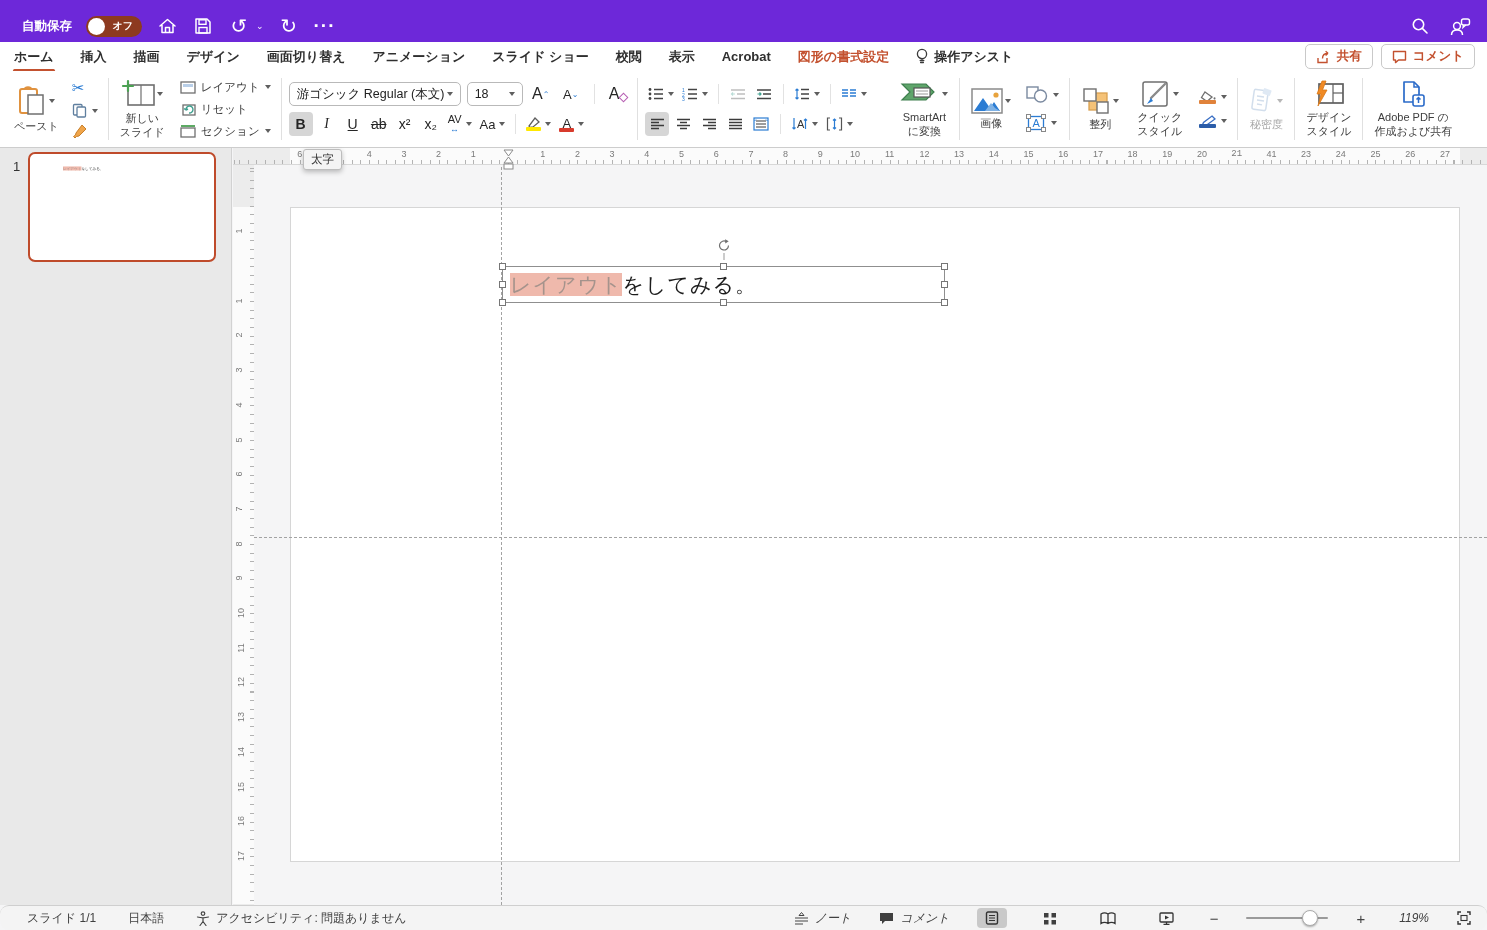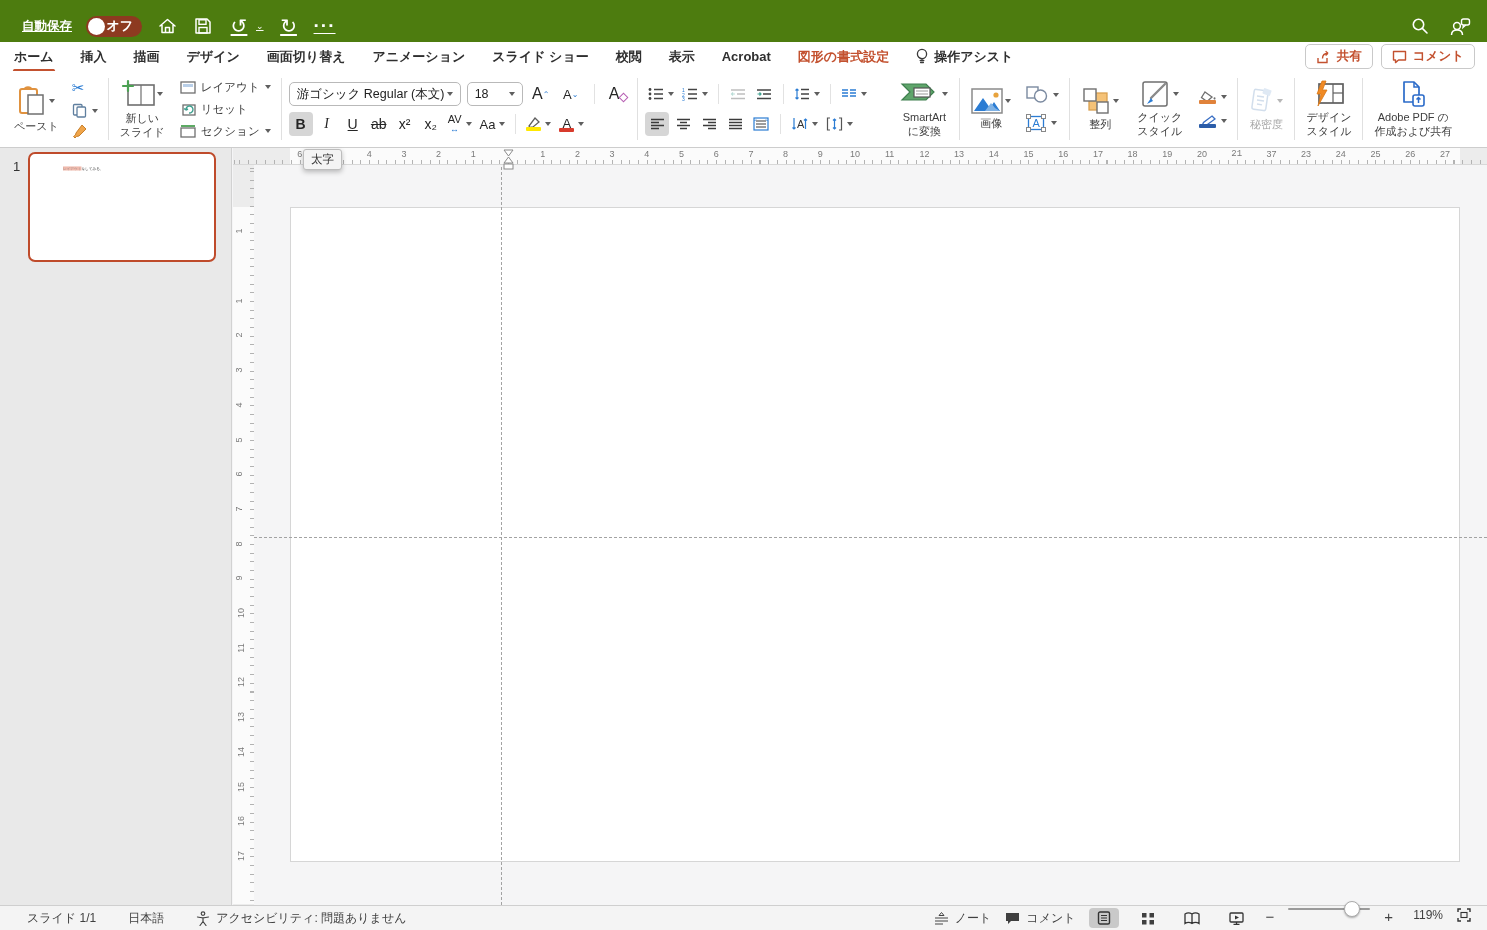--- a/index.html
+++ b/index.html
@@ -3,26 +3,26 @@
 <meta charset="utf-8">
 <style>
   * { margin:0; padding:0; box-sizing:border-box; }
   html,body { background:#dcdcdc; }
   #app {
     position:relative; width:1487px; height:930px; overflow:hidden;
     font-family:"Liberation Sans", sans-serif; color:#333;
     background:#f5f5f6; user-select:none;
   }
   
-  .titlebar{position:absolute;top:0;left:0;right:0;height:52px;background:#4d7c0f;display:flex;align-items:center;color:#fff;text-decoration:underline;}
+  .titlebar{position:absolute;top:0;left:0;right:0;height:52px;background:#6d28d9;display:flex;align-items:center;color:#fff;}
   .tb-left{display:flex;align-items:center;gap:14px;padding-left:22px;}
   .tb-autosave{font-size:12.5px;font-weight:700;}
   .toggle{width:56px;height:21px;border-radius:11px;background:#8d3a20;position:relative;display:flex;align-items:center;cursor:default;}
   .toggle .knob{position:absolute;left:2px;top:2px;width:17px;height:17px;border-radius:50%;background:#fff;}
-  .toggle .state{position:absolute;right:9px;font-size:13px;font-weight:700;color:#fff;}
+  .toggle .state{position:absolute;right:9px;font-size:10px;font-weight:700;color:#fff;}
   .tb-ic{width:22px;height:22px;display:flex;align-items:center;justify-content:center;}
   .tb-ic svg{display:block;}
   .tb-chev{font-size:9px;margin-left:-8px;opacity:.95;}
   .tb-title{position:absolute;left:0;right:0;text-align:center;font-size:13.5px;font-weight:700;color:#fff;pointer-events:none;}
   .tb-right{position:absolute;right:16px;display:flex;align-items:center;gap:18px;}
   .glyph-ic{font-size:19px;line-height:1;}
   
   .tabbar{position:absolute;top:42px;left:0;right:0;height:29px;background:#fff;display:flex;align-items:center;padding:0 13px;}
   .tab{font-size:13px;font-weight:700;color:#2f2f2f;margin-right:25px;position:relative;padding:5px 1px;cursor:default;white-space:nowrap;}
   .tab.active::after{content:"";position:absolute;left:0;right:0;bottom:-1px;height:3px;border-radius:2px;background:#c3512f;}
@@ -69,24 +69,24 @@
   .guide-h{position:absolute;top:372px;left:0;right:0;height:0;border-top:1px dashed #a3a3a3;}
   
   .txbox{position:absolute;left:248px;top:101px;width:443px;height:37px;border:1px solid #8f8f8f;background:transparent;}
   .txbox .content{position:absolute;left:7px;top:4px;font-size:21px;letter-spacing:1px;color:#1c1c1c;white-space:nowrap;}
   .txbox .hl{background:#efb9ac;color:#a5938c;}
   .handle{position:absolute;width:7px;height:7px;background:#fff;border:1px solid #767676;}
   .rot-wrap{position:absolute;left:50%;top:-29px;transform:translateX(-50%);display:flex;flex-direction:column;align-items:center;}
   .rot-stem{width:1px;height:7px;background:#9a9a9a;}
   .tooltip{position:absolute;left:303px;top:149px;background:#f4f4f4;border:1px solid #bdbdbd;border-radius:3px;box-shadow:0 2px 5px rgba(0,0,0,.25);font-size:11.5px;color:#333;padding:2px 7px;z-index:30;}
   
-  .statusbar{position:absolute;left:0;right:0;bottom:0;height:25px;background:#f4f4f4;border-top:1px solid #cfcfcf;display:flex;align-items:center;font-size:12px;color:#404040;}
+  .statusbar{position:absolute;left:0;right:0;bottom:0;height:25px;background:#f4f4f4;border-top:1px solid #cfcfcf;display:flex;align-items:center;font-size:12px;color:#404040;border-radius:9px;}
   .sb-left{display:flex;align-items:center;gap:32px;padding-left:27px;}
   .sb-item{display:flex;align-items:center;gap:6px;cursor:default;white-space:nowrap;}
-  .sb-right{position:absolute;right:16px;display:flex;gap:14px;}
+  .sb-right{position:absolute;right:16px;display:flex;align-items:center;gap:28px;font-style:italic;}
   .viewbtn{width:30px;height:20px;display:flex;align-items:center;justify-content:center;border-radius:4px;cursor:default;}
   .viewbtn.active{background:#c9c9c9;}
   .zoom-track{width:82px;height:2px;background:#9a9a9a;border-radius:1px;position:relative;cursor:default;}
   .zoom-knob{position:absolute;left:56px;top:-7px;width:16px;height:16px;border-radius:50%;background:#fff;border:1px solid #ababab;box-shadow:0 1px 2px rgba(0,0,0,.3);}
   .zoom-sign{font-size:15px;color:#444;font-weight:400;}
   svg{display:block;flex:none;}
 </style>
 </head>
 <body>
 
@@ -597,21 +597,21 @@
           <span class="hr-num" style="left: 691.4px;">12</span>
           <span class="hr-num" style="left: 726.1px;">13</span>
           <span class="hr-num" style="left: 760.8px;">14</span>
           <span class="hr-num" style="left: 795.5px;">15</span>
           <span class="hr-num" style="left: 830.2px;">16</span>
           <span class="hr-num" style="left: 864.9px;">17</span>
           <span class="hr-num" style="left: 899.6px;">18</span>
           <span class="hr-num" style="left: 934.3px;">19</span>
           <span class="hr-num" style="left: 969px;">20</span>
           <span class="hr-num" style="left: 1003.7px; font-family: Liberation Mono, monospace;">21</span>
-          <span class="hr-num" style="left: 1038.4px;">37</span>
+          <span class="hr-num" style="left: 1038.4px;">41</span>
           <span class="hr-num" style="left: 1073.1px;">23</span>
           <span class="hr-num" style="left: 1107.8px;">24</span>
           <span class="hr-num" style="left: 1142.5px;">25</span>
           <span class="hr-num" style="left: 1177.2px;">26</span>
           <span class="hr-num" style="left: 1211.9px;">27</span>
         </div>
       <svg width="13" height="22" viewBox="0 0 13 22" style="position:absolute;left:269px;top:1px;overflow:visible;z-index:5;">
         <polygon points="2,1 11,1 6.5,7" fill="#fff" stroke="#8a8a8a"></polygon>
         <polygon points="6.5,8 11,14 2,14" fill="#fff" stroke="#8a8a8a"></polygon>
         <rect x="2" y="15" width="9" height="5" fill="#fff" stroke="#8a8a8a"></rect>
@@ -641,20 +641,38 @@
           <span class="vr-num" style="top: 651.2px;">16</span>
           <span class="vr-num" style="top: 685.9px;">17</span>
         </div>
     </div>
 
     <div class="canvas">
       <div class="slide"></div>
       <div class="guide-v"></div>
       <div class="guide-h"></div>
 
+      <div class="txbox">
+        <div class="content"><span class="hl">レイアウト</span><span>をしてみる。</span></div>
+        <div class="rot-wrap">
+          <svg width="15" height="15" viewBox="0 0 15 15">
+              <path d="M12 7.5 A4.5 4.5 0 1 1 9.8 3.6" fill="none" stroke="#6f6f6f" stroke-width="1.2"></path>
+              <polygon points="8.6,1.2 12.2,3.2 8.8,5.4" fill="#6f6f6f"></polygon>
+            </svg>
+          <span class="rot-stem"></span>
+        </div>
+        <span class="handle" style="left:-4px;top:-4px;"></span>
+        <span class="handle" style="left:calc(50% - 3.5px);top:-4px;"></span>
+        <span class="handle" style="right:-4px;top:-4px;"></span>
+        <span class="handle" style="left:-4px;top:calc(50% - 3.5px);"></span>
+        <span class="handle" style="right:-4px;top:calc(50% - 3.5px);"></span>
+        <span class="handle" style="left:-4px;bottom:-4px;"></span>
+        <span class="handle" style="left:calc(50% - 3.5px);bottom:-4px;"></span>
+        <span class="handle" style="right:-4px;bottom:-4px;"></span>
+      </div>
     </div>
   </div>
 
   <div class="tooltip">太字</div>
 
   <div class="statusbar">
     <div class="sb-left">
       <span class="sb-item">スライド 1/1</span>
       <span class="sb-item">日本語</span>
       <span class="sb-item">

